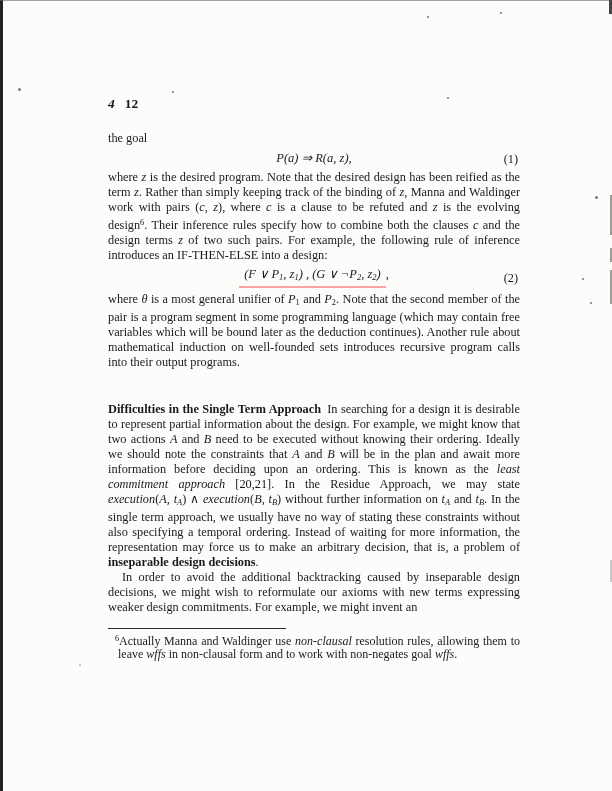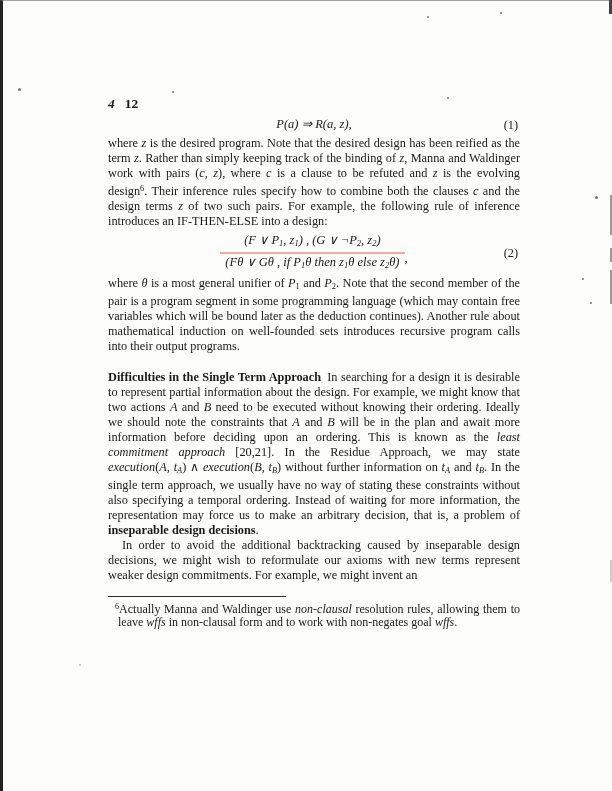--- a/index.html
+++ b/index.html
@@ -22,21 +22,21 @@
 
   .header{display:flex;align-items:baseline;font-size:13.5px;font-weight:bold;}
   .header .sec{font-style:italic;margin-right:10px;}
   .header .title{font-style:italic;letter-spacing:.2px;flex:1;}
   .header .pageno{font-style:normal;margin-right:4px;}
 
   .bodytext{font-size:12.3px;line-height:15px;text-align:justify;}
   p{margin:0;}
   .goal{margin-top:19px;}
   .indent{text-indent:14px;}
-  .sectpara{margin-top:16px;}
+  .sectpara{margin-top:32px;}
 
   .eq{position:relative;display:flex;justify-content:center;align-items:flex-start;
       font-style:italic;font-size:12.5px;line-height:15px;}
   .eq1{margin:5px 0 4px 0;}
   .eq2{margin:4px 0 3px 0;}
   .eqno{position:absolute;right:2px;top:50%;transform:translateY(-50%);
         font-style:normal;font-size:12.3px;}
   .frac{display:inline-block;text-align:center;}
   .frac .num{display:block;padding:0 5px 1px 5px;border-bottom:2px solid #fca5a5;}
   .frac .den{display:block;padding:1px 5px 0 5px;}
@@ -75,41 +75,41 @@
 
   <div class="content">
 
     <div class="header">
       <span class="sec">4</span>
       <span class="pageno">12</span>
     </div>
 
     <div class="bodytext">
 
+      <p class="goal">the goal</p>
 
       <div class="eq eq1">
         <span><span>P(a) ⇒ R(a, z),</span></span>
         <span class="eqno">(1)</span>
       </div>
 
       <p><span>where </span><span class="it">z</span><span> is the desired program. Note that the desired design has been reified as the term </span><span class="it">z</span><span>. Rather than simply keeping track of the binding of </span><span class="it">z</span><span>, Manna and Waldinger work with pairs (</span><span class="it">c, z</span><span>), where </span><span class="it">c</span><span> is a clause to be refuted and </span><span class="it">z</span><span> is the evolving design</span><span class="sp">6</span><span>. Their inference rules specify how to combine both the clauses </span><span class="it">c</span><span> and the design terms </span><span class="it">z</span><span> of two such pairs. For example, the following rule of inference introduces an IF-THEN-ELSE into a design:</span></p>
 
       <div class="eq eq2">
         <span class="frac">
           <span class="num"><span>(F ∨ P</span><span class="sb">1</span><span>, z</span><span class="sb">1</span><span>) , (G ∨ ¬P</span><span class="sb">2</span><span>, z</span><span class="sb">2</span><span>)</span></span>
-          <span class="den"><span>(Fθ ∨ Gθ , if P</span><span class="sb">1</span><span>θ then z</span><span class="sb">1</span><span>θ else z</span><span class="sb">2</span><span>θ)</span></span>
         </span>
         <span class="trail">,</span>
         <span class="eqno">(2)</span>
       </div>
 
       <p><span>where </span><span class="it">θ</span><span> is a most general unifier of </span><span class="it">P</span><span class="sb">1</span><span> and </span><span class="it">P</span><span class="sb">2</span><span>. Note that the second member of the pair is a program segment in some programming language (which may contain free variables which will be bound later as the deduction continues). Another rule about mathematical induction on well-founded sets introduces recursive program calls into their output programs.</span></p>
 
       <p class="sectpara"><span class="bd">Difficulties in the Single Term Approach</span><span> In searching for a design it is desirable to represent partial information about the design. For example, we might know that two actions </span><span class="it">A</span><span> and </span><span class="it">B</span><span> need to be executed without knowing their ordering. Ideally we should note the constraints that </span><span class="it">A</span><span> and </span><span class="it">B</span><span> will be in the plan and await more information before deciding upon an ordering. This is known as the </span><span class="it">least commitment approach</span><span> [20,21]. In the Residue Approach, we may state </span><span class="it">execution</span><span>(</span><span class="it">A, t</span><span class="it sb">A</span><span>) ∧ </span><span class="it">execution</span><span>(</span><span class="it">B, t</span><span class="it sb">B</span><span>) without further information on </span><span class="it">t</span><span class="it sb">A</span><span> and </span><span class="it">t</span><span class="it sb">B</span><span>. In the single term approach, we usually have no way of stating these constraints without also specifying a temporal ordering. Instead of waiting for more information, the representation may force us to make an arbitrary decision, that is, a problem of </span><span class="bd">inseparable design decisions</span><span>.</span></p>
 
-      <p class="indent"><span>In order to avoid the additional backtracking caused by inseparable design decisions, we might wish to reformulate our axioms with new terms represent weaker design commitments. For example, we might invent an</span></p>
+      <p class="indent"><span>In order to avoid the additional backtracking caused by inseparable design decisions, we might wish to reformulate our axioms with new terms expressing weaker design commitments. For example, we might invent an</span></p>
 
       <div class="footrule"></div>
       <p class="footnote"><span class="sp">6</span><span>Actually Manna and Waldinger use </span><span class="it">non-clausal</span><span> resolution rules, allowing them to leave </span><span class="it">wffs</span><span> in non-clausal form and to work with non-negates goal </span><span class="it">wffs</span><span>.</span></p>
 
     </div>
   </div>
 </div>
 
 </body></html>

